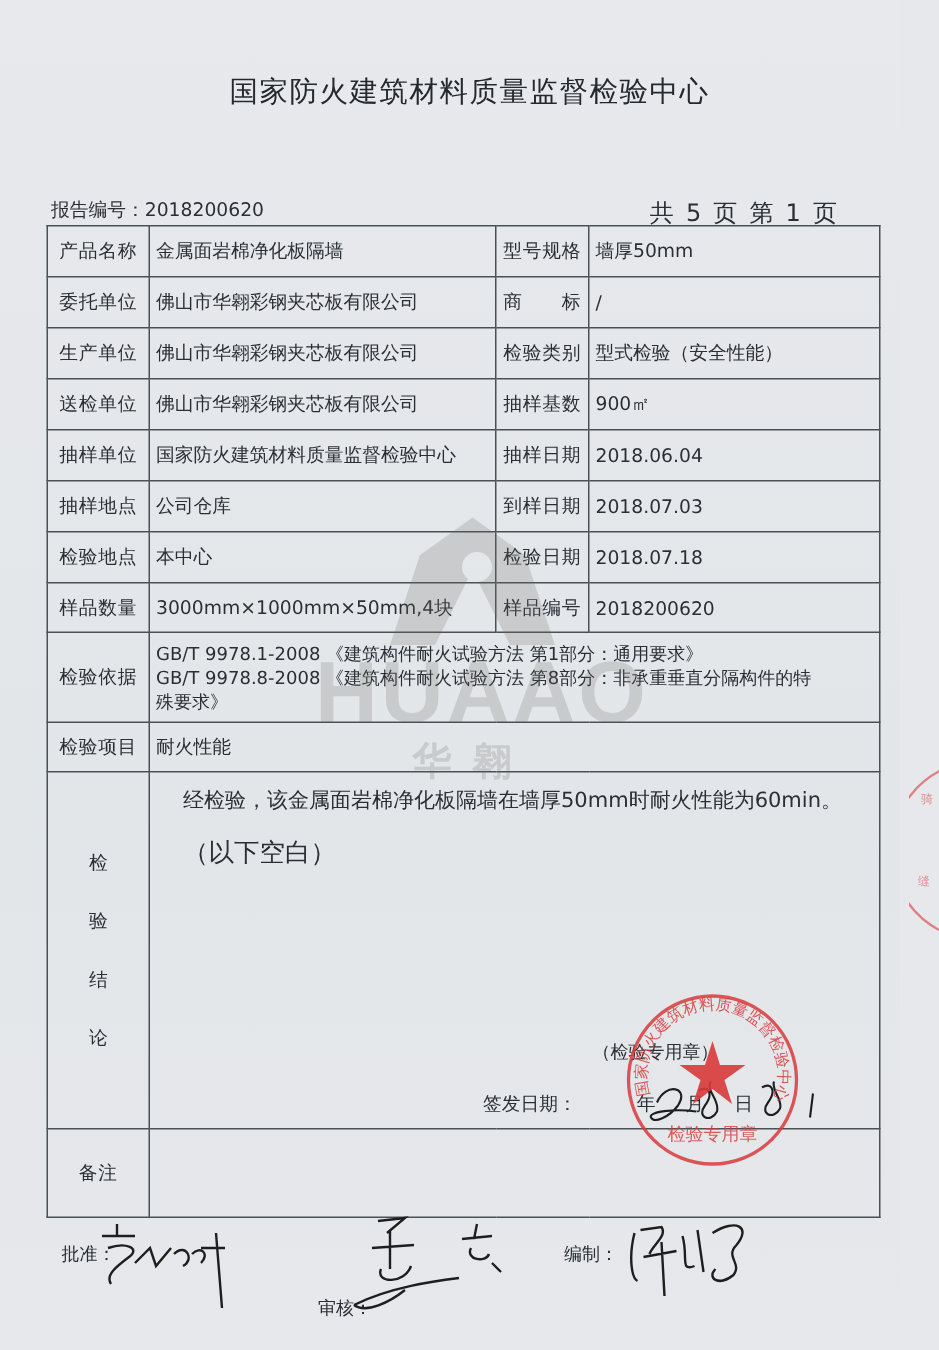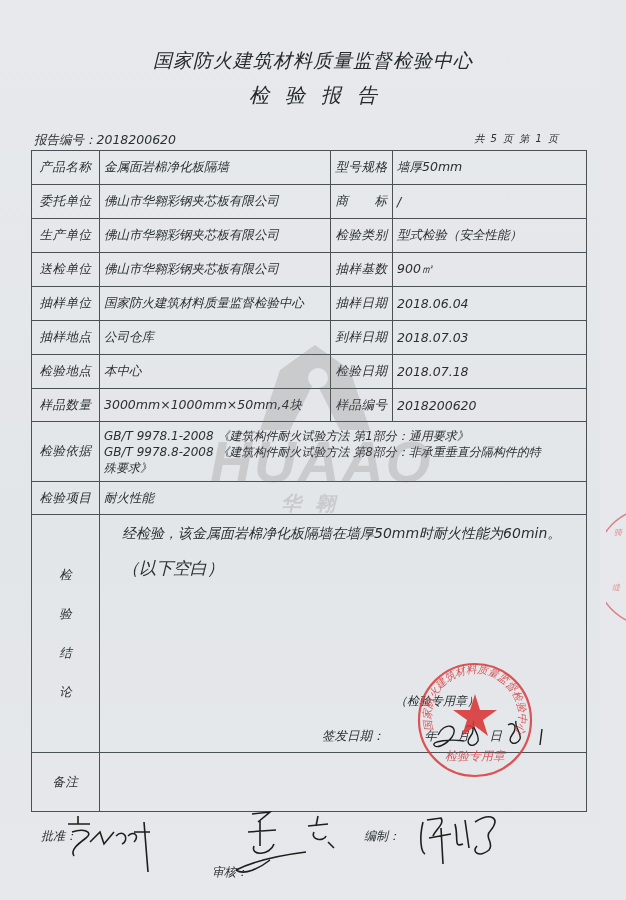--- a/index.html
+++ b/index.html
@@ -6,35 +6,34 @@
   body {
     width: 626px; height: 900px; overflow: hidden;
     background: #e6e8eb;
     font-family: "DejaVu Sans", "Liberation Sans", sans-serif;
     color: #2b2f33;
     position: relative;
   }
   .page {
     position: absolute; left: 0; top: 0; width: 600px; height: 900px;
     background: linear-gradient(180deg, #e7e9ec 0%, #e3e6e9 60%, #e6e8eb 100%);
-    font-style: italic;
   }
   .org-title {
     position: absolute; top: 48px; left: 0; width: 626px; text-align: center;
     font-size: 19px; letter-spacing: 1px; color: #25292d;
   }
   .doc-title {
     position: absolute; top: 82px; left: 0; width: 626px; text-align: center;
     font-size: 20px; letter-spacing: 16px; padding-left: 16px; box-sizing: border-box; color: #25292d;
   }
   .report-no {
     position: absolute; top: 132px; left: 34px; font-size: 12.5px; color: #2b2f33;
   }
   .page-count {
-    position: absolute; top: 132px; right: 42px; font-size: 10px; color: #2b2f33; word-spacing: 3px;
+    position: absolute; top: 132px; right: 42px; font-size: 16px; color: #2b2f33; word-spacing: 3px;
   }
   table.main {
     position: absolute; left: 31px; top: 150px; width: 555px;
     border-collapse: collapse; table-layout: fixed;
     font-size: 12.5px;
   }
   table.main td {
     border: 1.2px solid #4a5055;
     padding: 0 4px;
     vertical-align: middle;
@@ -55,40 +54,39 @@
   .watermark {
     position: absolute; left: 210px; top: 340px; width: 210px; height: 180px;
     pointer-events: none; opacity: 0.22;
   }
   .watermark .wm-text {
     position: absolute; left: 0; top: 88px; width: 210px; text-align: center;
     font-family: "Liberation Sans", sans-serif; font-weight: bold; font-size: 58px; color: #6b6b6b; letter-spacing: 2px;
   }
   .watermark .wm-cn {
     position: absolute; left: 0; top: 150px; width: 210px; text-align: center;
-    font-size: 20px; color: #6b6b6b; letter-spacing: 14px; font-weight: bold;
+    font-size: 26px; color: #6b6b6b; letter-spacing: 14px; font-weight: bold;
   }
   .stamp {
     position: absolute; left: 415px; top: 660px; width: 120px; height: 120px;
     pointer-events: none;
   }
   .stamp-right {
     position: absolute; left: 606px; top: 505px; width: 40px; height: 120px; pointer-events: none;
   }
   .signatures { position: absolute; top: 818px; left: 0; width: 626px; height: 80px; }
   .sig-label { position: absolute; top: 10px; font-size: 12px; }
   .sig-svg { position: absolute; }
 </style>
 </head>
 <body>
 
 <div class="page">
 
   <div class="org-title">国家防火建筑材料质量监督检验中心</div>
-  <div class="doc-title">检验报告</div>
 
   <div class="report-no">
     <span>报告编号：</span><span>2018200620</span>
   </div>
   <div class="page-count">共 5 页 第 1 页</div>
 
   <table class="main">
     <colgroup>
       <col style="width:68px">
       <col style="width:231px">
@@ -213,19 +211,19 @@
     <span class="sig-label" style="left:41px;text-align:center;">批准：</span>
     <svg class="sig-svg" style="left:64px; top:-8px;" width="110" height="70">
       <path d="M14 6 L14 14 M4 14 L26 14 M8 22 C 20 18, 30 22, 22 28 C 14 34, 6 40, 10 46 M26 32 L36 22 L40 34 L50 22 M52 26 C 60 18, 66 30, 58 34 M70 22 L86 22 M80 12 L84 62 M64 26 C 70 20, 76 26, 70 32" stroke="#1e1e1e" stroke-width="1.6" fill="none"></path>
     </svg>
 
     <span class="sig-label" style="left:212px;margin-top:36px;">审核：</span>
     <svg class="sig-svg" style="left:230px; top:-12px;" width="120" height="80">
       <path d="M22 8 L40 6 L28 16 M30 14 L30 40 M18 26 L46 24 M24 40 C 20 50, 40 50, 44 38 M6 64 C 30 52, 60 48, 76 46 M6 64 C 14 70, 30 62, 40 54 M88 10 L86 20 M78 20 L98 18 M84 26 C 80 34, 94 36, 96 30 M98 36 L104 42" stroke="#1e1e1e" stroke-width="1.6" fill="none"></path>
     </svg>
 
-    <span class="sig-label" style="left:364px;">编制：</span>
+    <span class="sig-label" style="left:376px;">编制：</span>
     <svg class="sig-svg" style="left:415px; top:-10px;" width="110" height="70">
       <path d="M8 14 C 4 30, 6 44, 10 46 M12 12 L26 10 C 30 16, 20 22, 18 28 M14 30 L36 26 M26 20 L28 56 M40 16 C 44 30, 38 40, 48 36 M50 12 L54 40 M60 14 C 76 4, 86 10, 76 22 C 68 30, 80 34, 74 42 C 64 50, 56 44, 62 38" stroke="#1e1e1e" stroke-width="1.6" fill="none"></path>
     </svg>
   </div>
 
 </div>
 
 </body></html>

